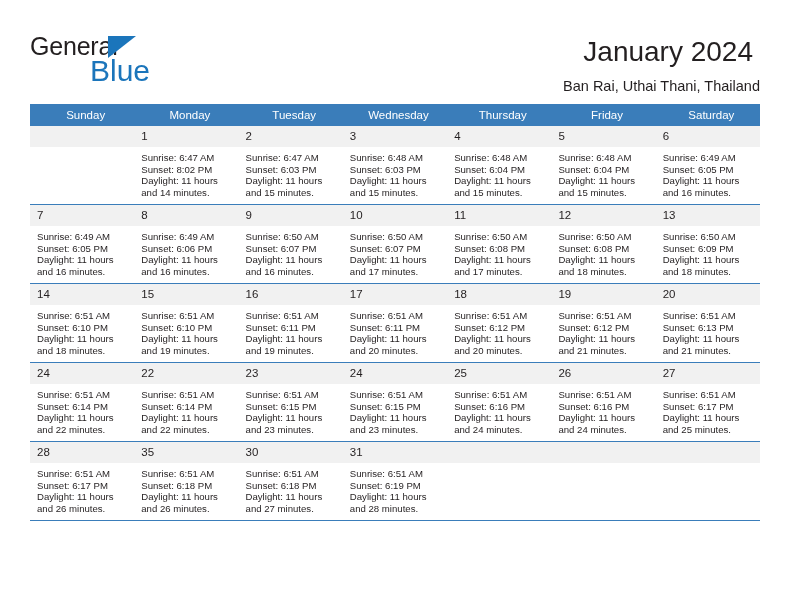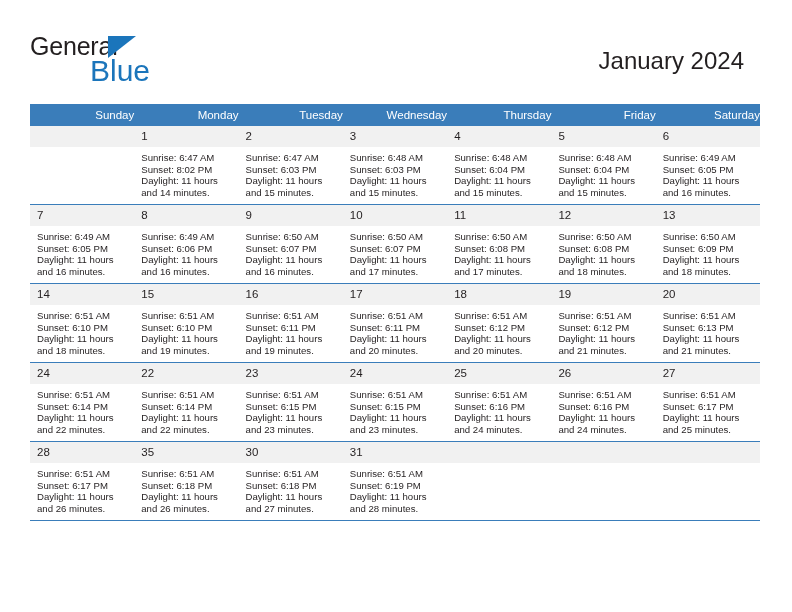--- a/index.html
+++ b/index.html
@@ -64,25 +64,25 @@
     line-height: 28px;
   }
 
   .title-block {
     position: absolute;
     right: 0;
     top: 0;
     text-align: right;
   }
   .cal-title {
-    font-size: 24px;
+    font-size: 28px;
     font-weight: normal;
     color: #231f20;
     line-height: 34px;
-    margin: 16px;
+    margin: 7px;
     white-space: nowrap;
   }
   .cal-subtitle {
     font-size: 14.5px;
     color: #231f20;
     line-height: 20px;
     margin: 7px 0 0 0;
     white-space: nowrap;
   }
 
@@ -93,21 +93,21 @@
     top: 104px;
     width: 730px;
     border-collapse: collapse;
     table-layout: fixed;
   }
   .calendar th {
     background: #3a7dba;
     color: #ffffff;
     font-size: 11.5px;
     font-weight: normal;
-    text-align: right;
+    text-align: center;
     padding: 5px 0 5px 7px;
     height: 12px;
     border: none;
     margin-left: 48px;
   }
   .calendar td {
     vertical-align: top;
     padding: 0;
     border: none;
     border-bottom: 1px solid #3a7dba;
@@ -148,20 +148,21 @@
   <div class="header">
 
     <div class="logo">
       <span class="logo-general">General</span>
       <span class="logo-triangle"></span>
       <span class="logo-blue">Blue</span>
     </div>
 
     <div class="title-block">
       <h1 class="cal-title">January 2024</h1>
+      <div class="cal-subtitle">Ban Rai, Uthai Thani, Thailand</div>
     </div>
 
   </div>
 
   <table class="calendar">
     <thead>
       <tr>
         <th>Sunday</th>
         <th>Monday</th>
         <th>Tuesday</th>

